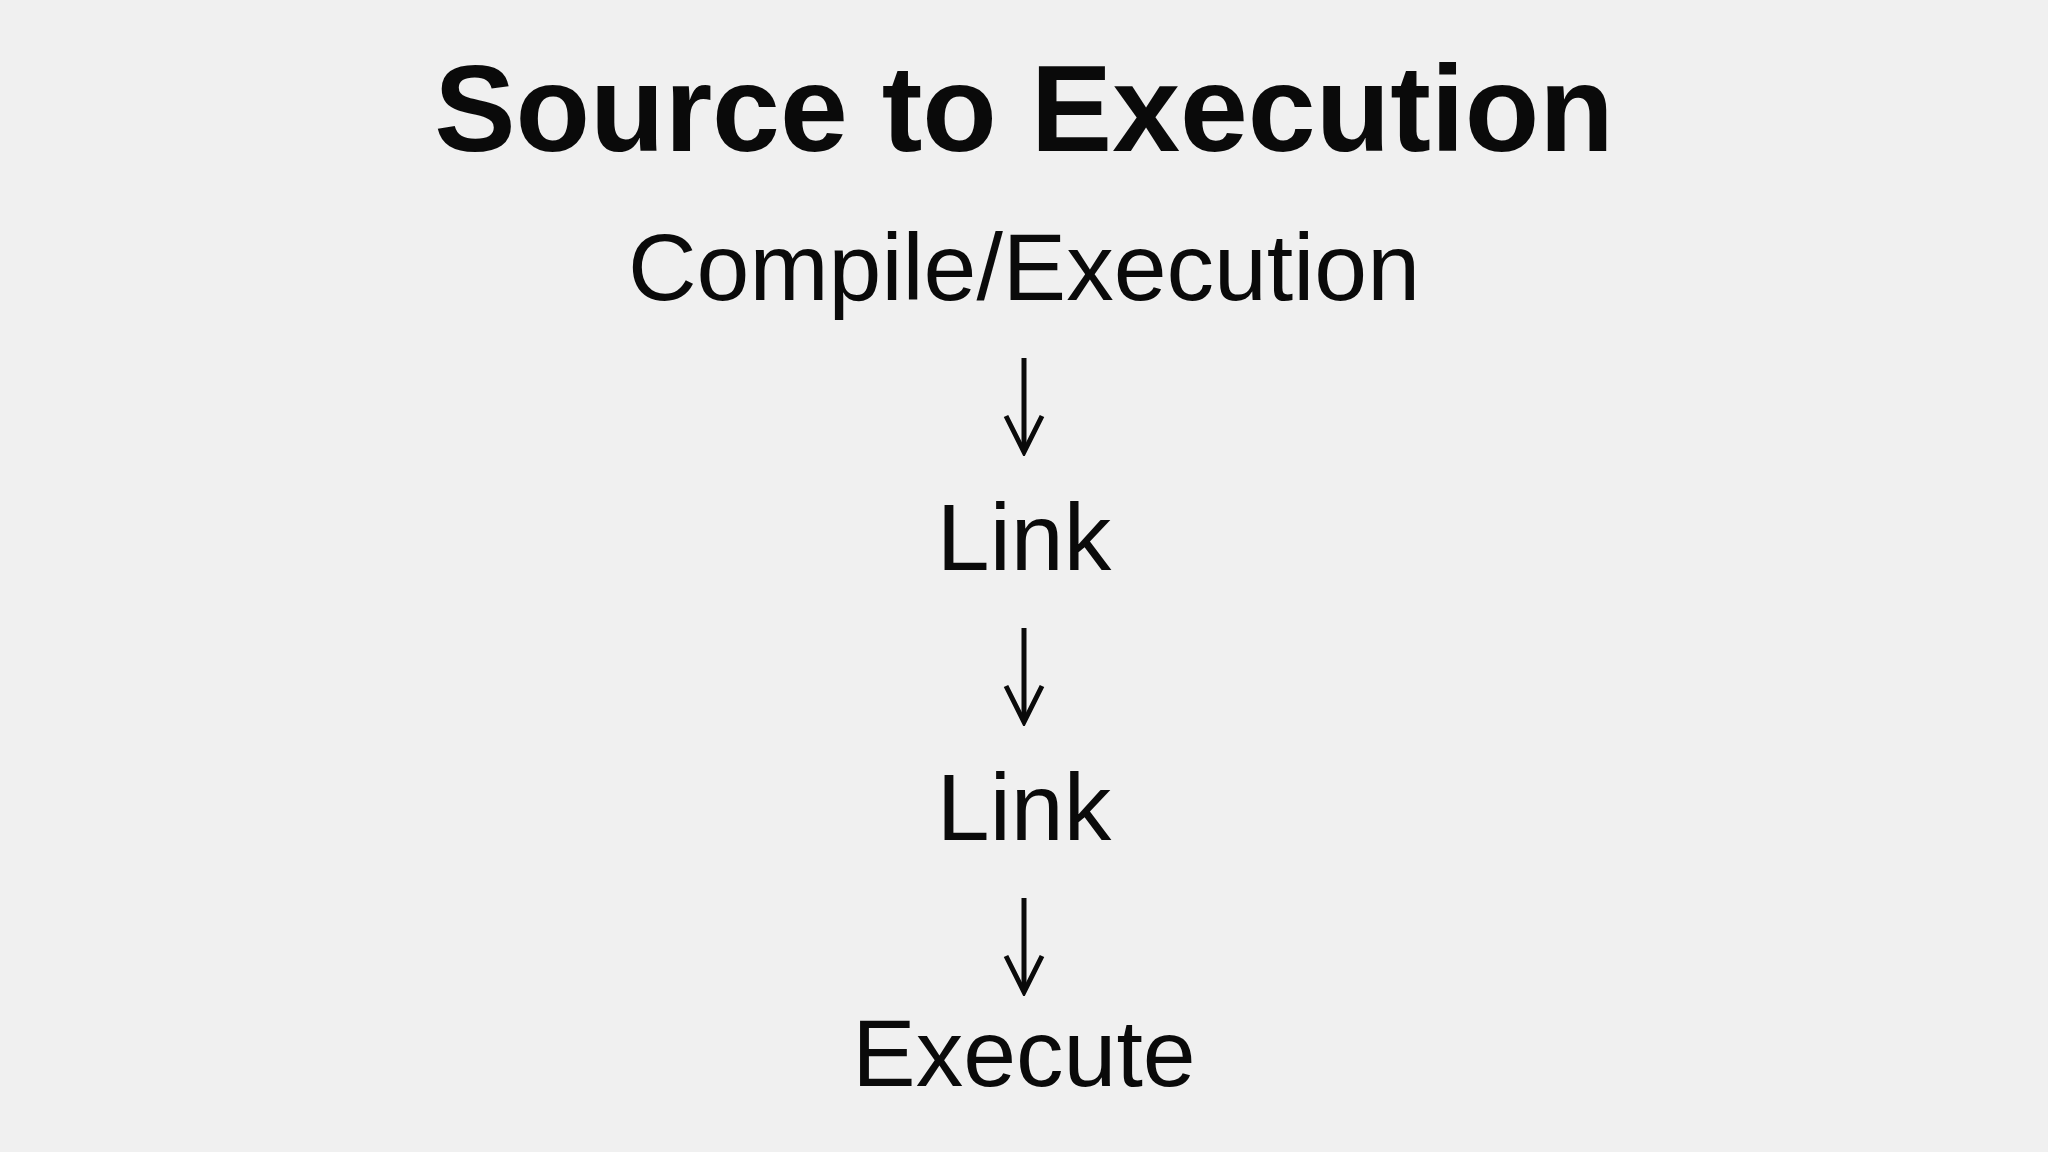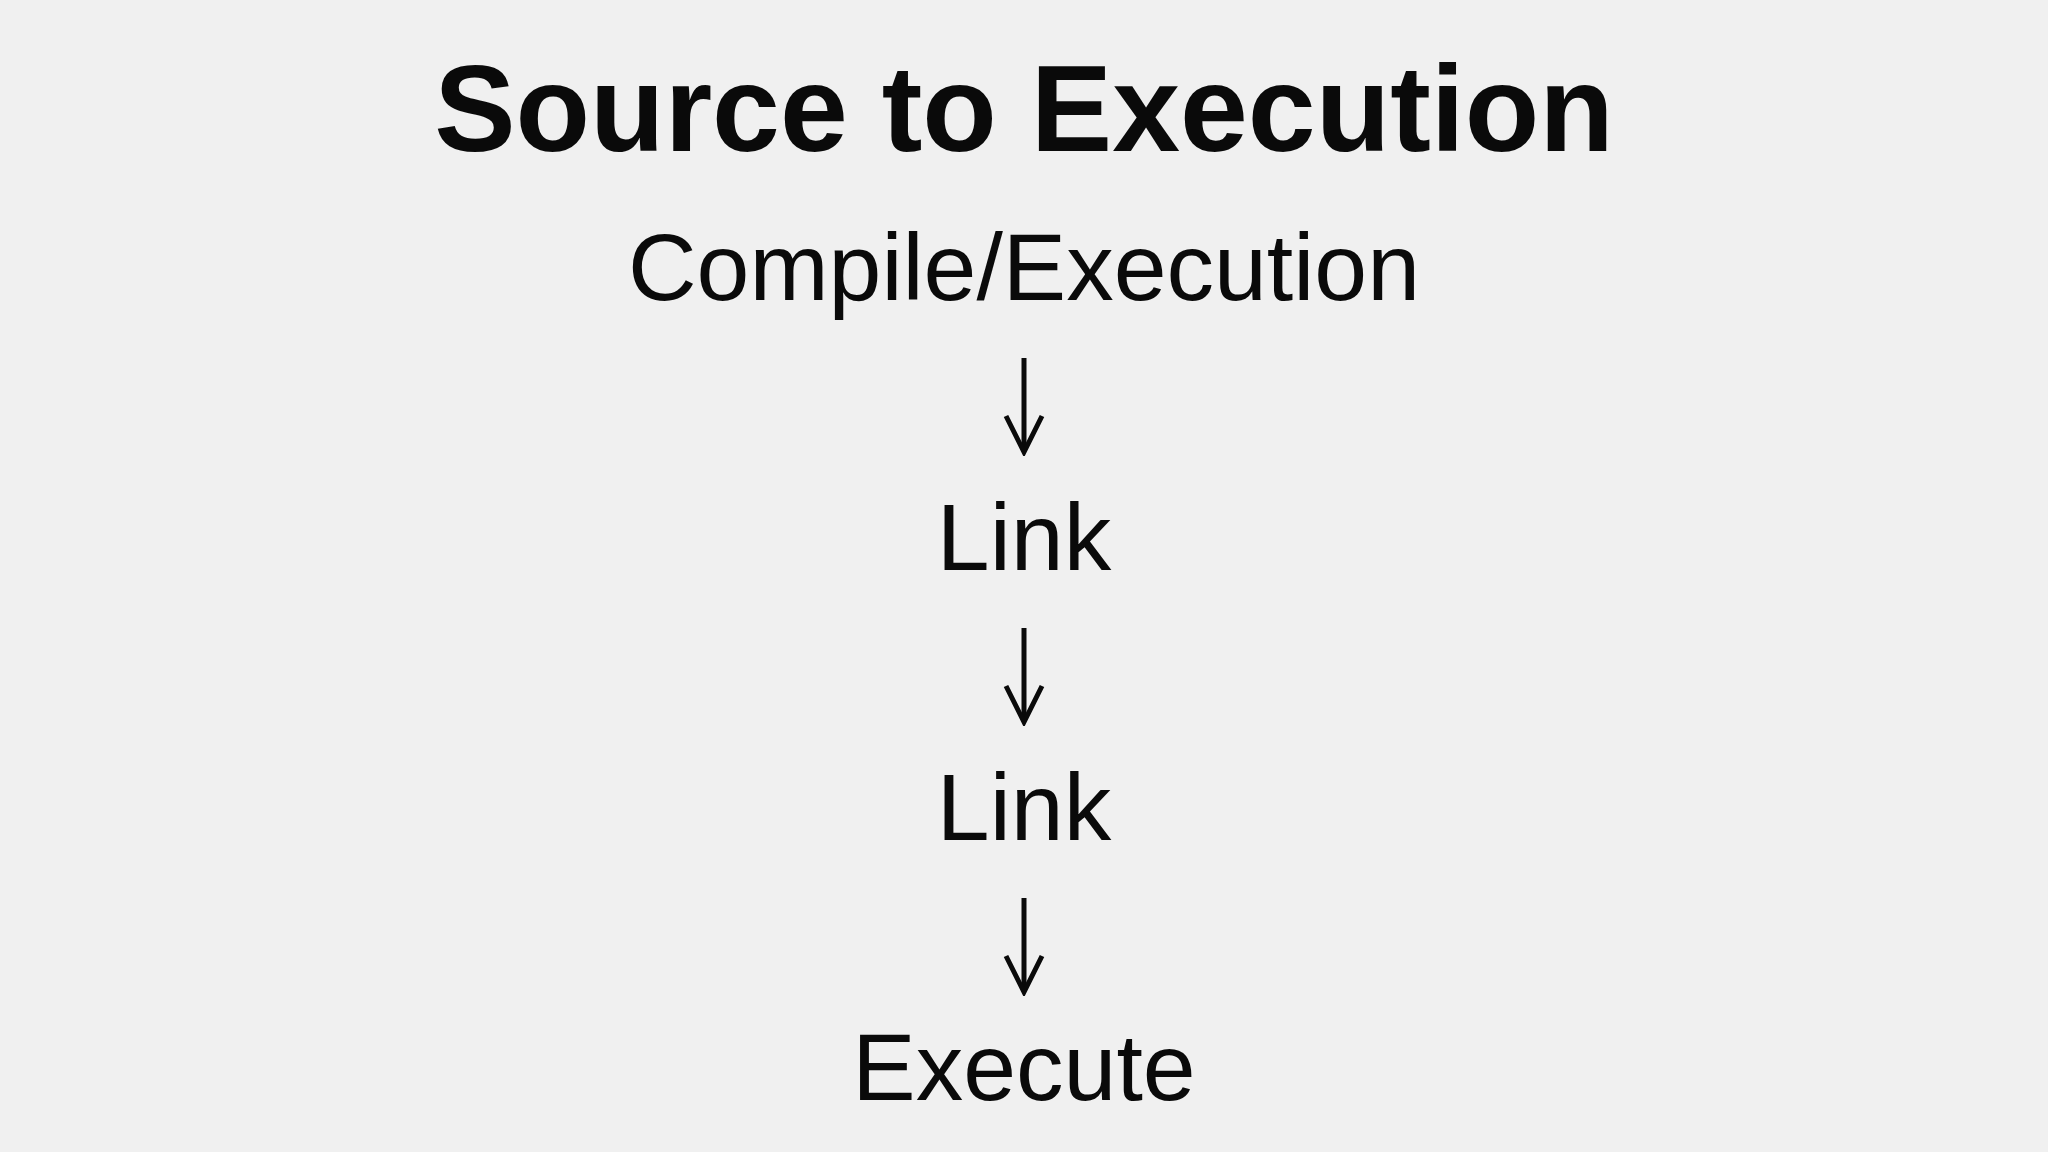--- a/index.html
+++ b/index.html
@@ -38,21 +38,21 @@
   .step {
     font-size: 95px;
     font-weight: 400;
     line-height: 1.2;
     text-align: center;
     white-space: nowrap;
   }
   .step-1 { margin-top: 28px; }
   .step-2 { margin-top: 24px; }
   .step-3 { margin-top: 24px; }
-  .step-4 { margin-top: 14px; }
+  .step-4 { }
   .arrow {
     width: 44px;
     height: 100px;
     margin-top: 32px;
     display: block;
   }
   .arrow line, .arrow path {
     stroke: currentColor;
     stroke-width: 5;
     fill: none;

